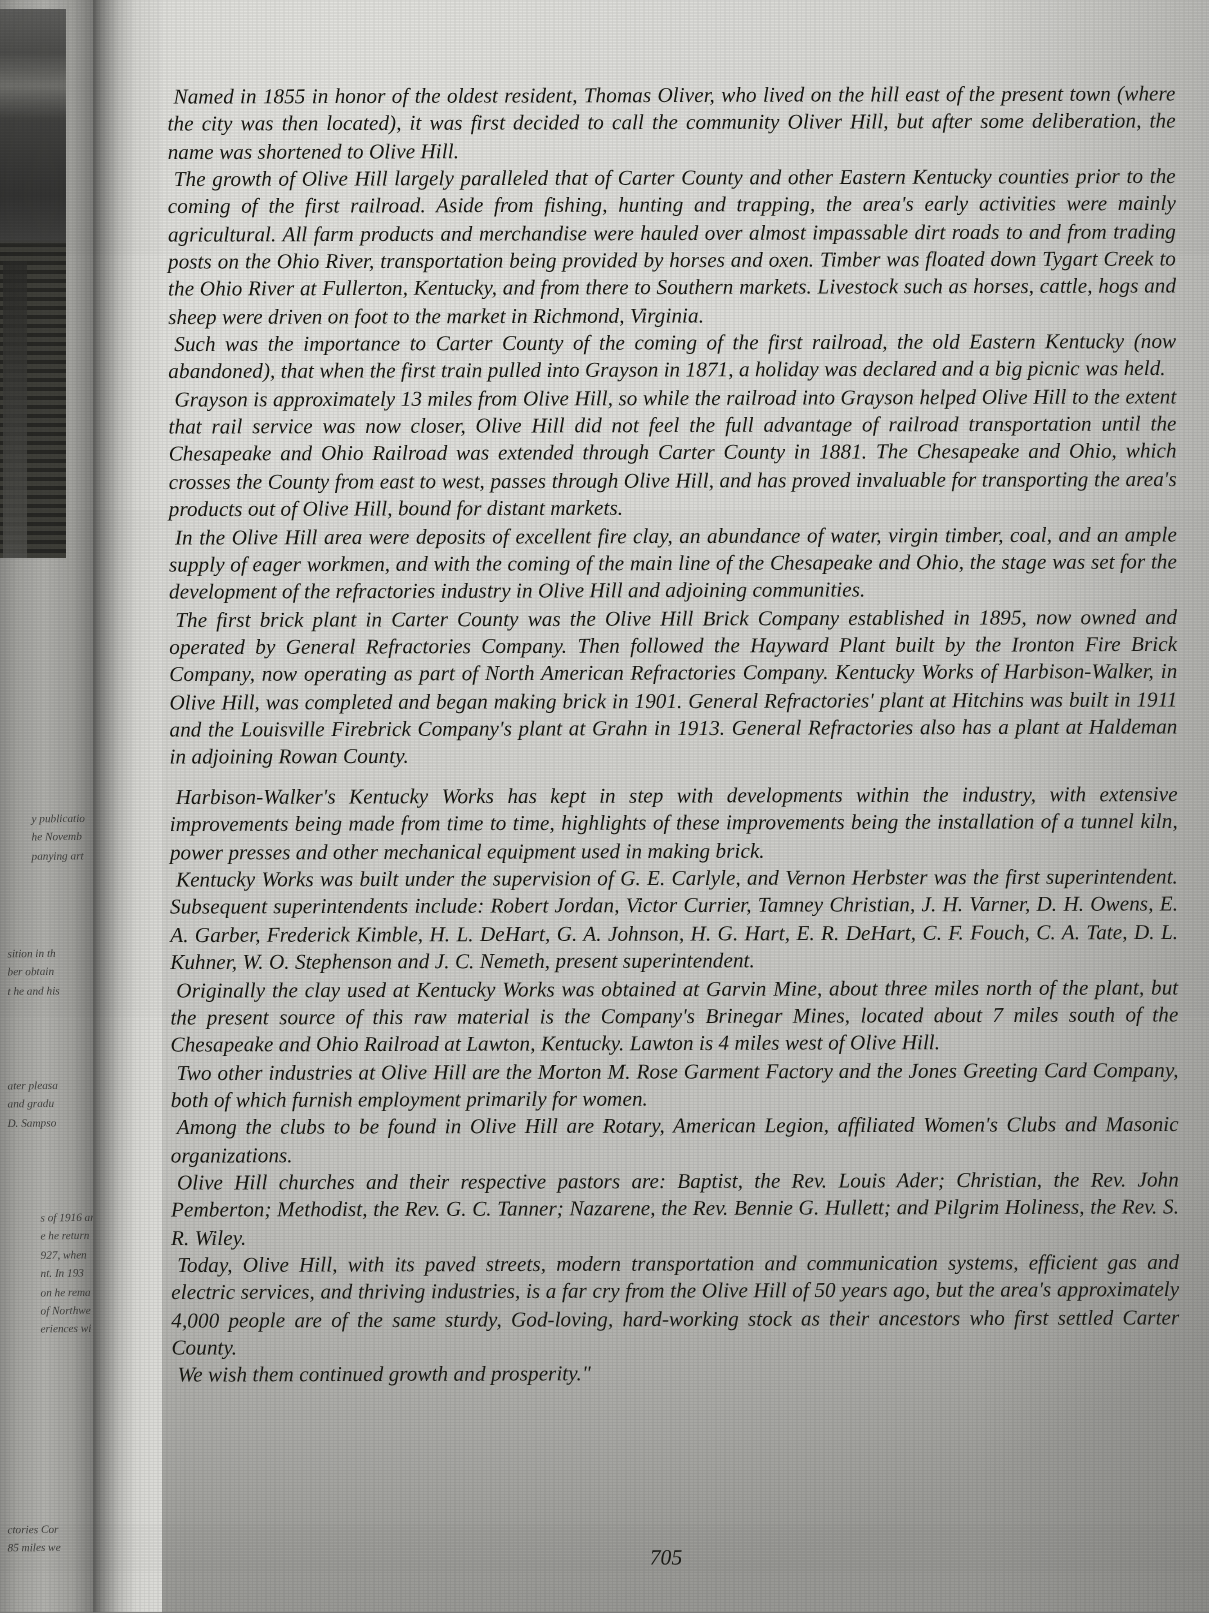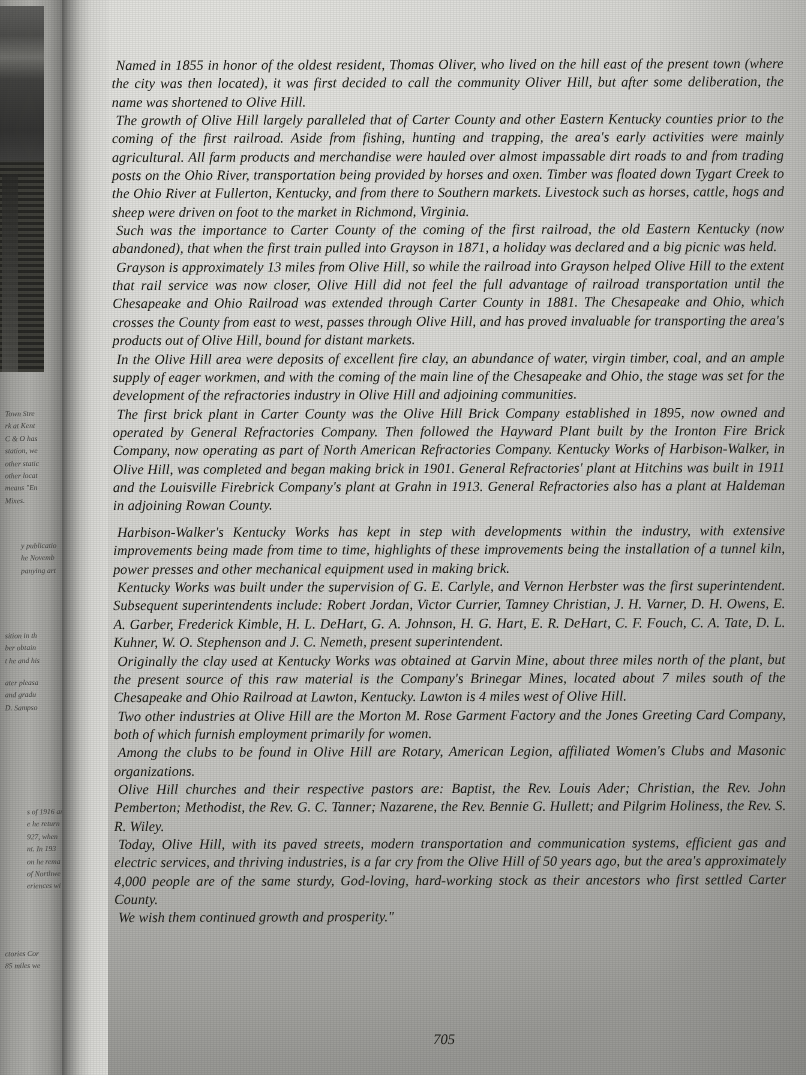--- a/index.html
+++ b/index.html
@@ -71,23 +71,23 @@
     line-height: 12.4px;
     color: #2b2b29;
     white-space: nowrap;
     overflow: hidden;
     opacity: .85;
     transform: skewY(-0.6deg);
   }
   .facing-caption { top: 408px; }
   .facing-col.c1 { top: 540px; margin-left: 16px; }
   .facing-col.c2 { top: 630px; }
-  .facing-col.c3 { top: 677px; }
+  .facing-col.c3 { top: 718px; }
   .facing-col.c4 { top: 806px; margin-left: 22px; }
-  .facing-col.c5 { top: 948px; }
+  .facing-col.c5 { top: 1014px; }
   .facing-col div, .facing-caption div { text-indent: 3px; }
 
   
   .gutter {
     position: absolute;
     left: 62px; top: 0;
     width: 46px; height: 1075px;
     background: linear-gradient(to right,
       #5e5e5c 0%,
       #8a8a87 14%,
@@ -165,30 +165,20 @@
   }
 </style>
 </head>
 <body>
 
 <div id="page-root">
 
   <div class="facing-page">
     <div class="facing-photo"></div>
 
-    <div class="facing-caption">
-      <div>Town Stre</div>
-      <div>rk at Kent</div>
-      <div>C &amp; O has</div>
-      <div>station, we</div>
-      <div>other static</div>
-      <div>other locat</div>
-      <div>means "En</div>
-      <div>Mixes.</div>
-    </div>
 
     <div class="facing-col c1">
       <div>y publicatio</div>
       <div>he Novemb</div>
       <div>panying art</div>
     </div>
 
     <div class="facing-col c2">
       <div>sition in th</div>
       <div>ber obtain</div>

